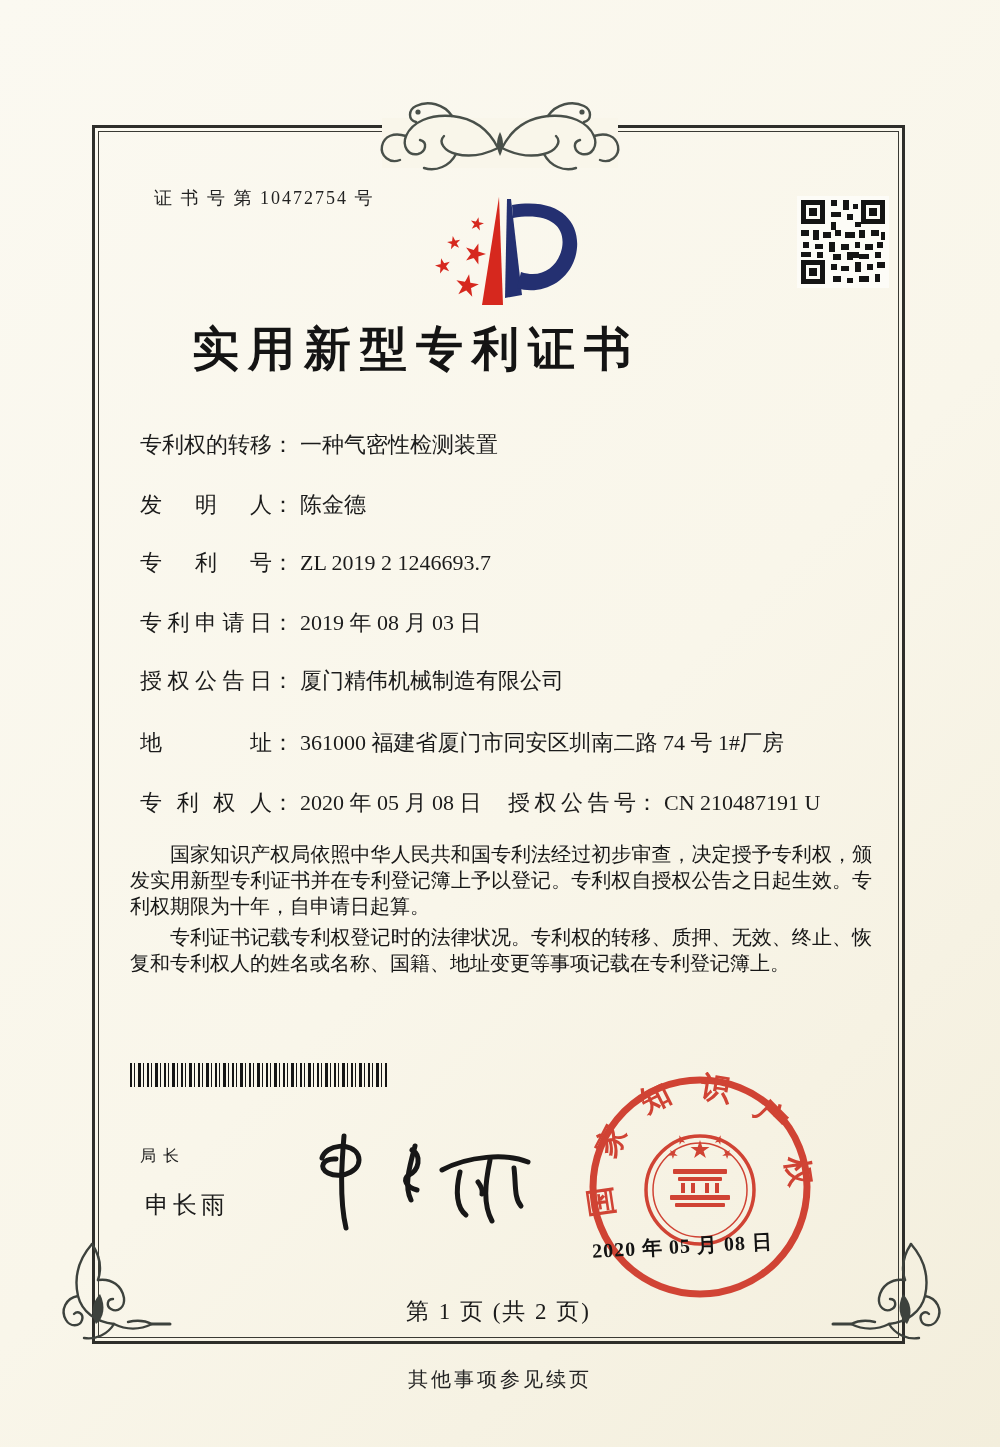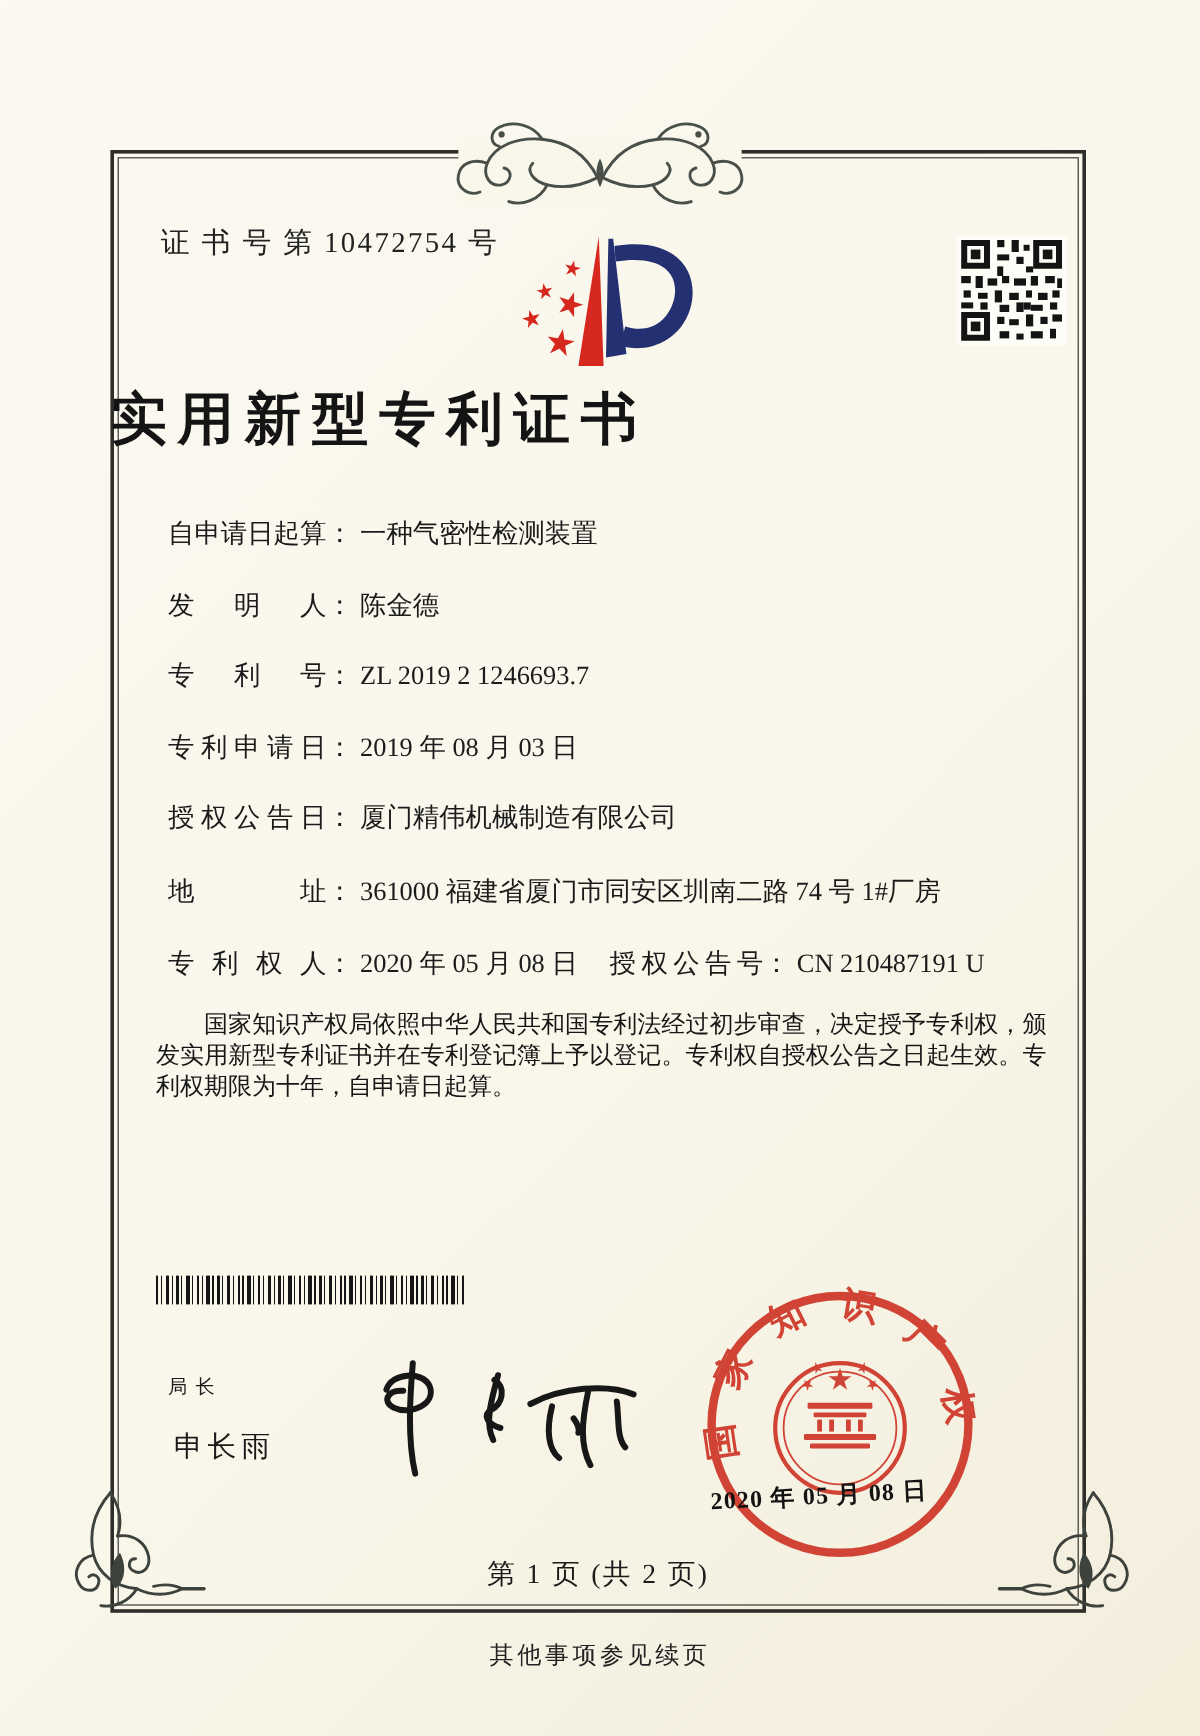--- a/index.html
+++ b/index.html
@@ -16,28 +16,28 @@
   }
   .frame-inner {
     position:absolute; left:3px; top:3px; right:3px; bottom:3px;
     border:1px solid #3a3a34;
   }
   .ornament-top { position:absolute; left:360px; top:88px; }
   .corner { position:absolute; }
   .corner-left  { left:48px;  top:1238px; }
   .corner-right { left:830px; top:1238px; }
   .cert-no {
-    position:absolute; left:134px; top:186px;
-    font-size:24px; letter-spacing:2px; color:#222;
+    position:absolute; left:154px; top:186px;
+    font-size:18px; letter-spacing:2px; color:#222;
   }
   .logo { position:absolute; left:400px; top:168px; }
   .qr { position:absolute; left:797px; top:196px; }
   .title {
     position:absolute; left:92px; top:318px; width:648px;
-    text-align:left; font-size:47px; font-weight:700;
+    text-align:center; font-size:47px; font-weight:700;
     letter-spacing:9px; color:#141414;
   }
   .field { position:absolute; left:140px; font-size:22px; white-space:nowrap; }
   .flabel {
     display:inline-block; width:132px; text-align:justify;
     text-align-last:justify; vertical-align:bottom;
   }
   .fcolon { display:inline-block; }
   .fvalue { margin-left:6px;text-align:right; }
   .grant-pub { position:absolute; left:368px; top:0; }
@@ -197,21 +197,21 @@
       <rect x="50" y="82" width="6" height="5"></rect>
         <rect x="62" y="80" width="10" height="6"></rect>
       <rect x="78" y="78" width="5" height="8"></rect>
         <rect x="56" y="56" width="6" height="6"></rect>
     </g>
   </svg>
 
   <h1 class="title">实用新型专利证书</h1>
 
   <div class="field" style="top:430px">
-    <span class="flabel">自申请日起算</span><span class="fcolon">：</span><span class="fvalue">一种气密性检测装置</span>
+    <span class="flabel">专利权的转移</span><span class="fcolon">：</span><span class="fvalue">一种气密性检测装置</span>
   </div>
   <div class="field" style="top:490px">
     <span class="flabel">发明人</span><span class="fcolon">：</span><span class="fvalue">陈金德</span>
   </div>
   <div class="field" style="top:548px">
     <span class="flabel">专利号</span><span class="fcolon">：</span><span class="fvalue">ZL 2019 2 1246693.7</span>
   </div>
   <div class="field" style="top:608px">
     <span class="flabel">专利申请日</span><span class="fcolon">：</span><span class="fvalue">2019 年 08 月 03 日</span>
   </div>
@@ -223,20 +223,21 @@
   </div>
   <div class="field" style="top:788px">
     <span class="flabel">专利权人</span><span class="fcolon">：</span><span class="fvalue">2020 年 05 月 08 日</span>
     <span class="grant-pub">
       <span class="flabel2">授权公告号</span><span class="fcolon">：</span><span class="fvalue">CN 210487191 U</span>
     </span>
   </div>
 
   <div class="paras">
     <p>国家知识产权局依照中华人民共和国专利法经过初步审查，决定授予专利权，颁发实用新型专利证书并在专利登记簿上予以登记。专利权自授权公告之日起生效。专利权期限为十年，自申请日起算。</p>
+    <p>专利证书记载专利权登记时的法律状况。专利权的转移、质押、无效、终止、恢复和专利权人的姓名或名称、国籍、地址变更等事项记载在专利登记簿上。</p>
   </div>
 
   <div class="barcode"></div>
 
   <div class="director-title">局长</div>
   <div class="director-name">申长雨</div>
 
   <svg class="signature" width="260" height="125" viewBox="0 0 260 125">
     <g stroke="#171717" stroke-width="5" fill="none" stroke-linecap="round" stroke-linejoin="round">
       <path d="M62,18 C60,42 57,80 64,110"></path>

